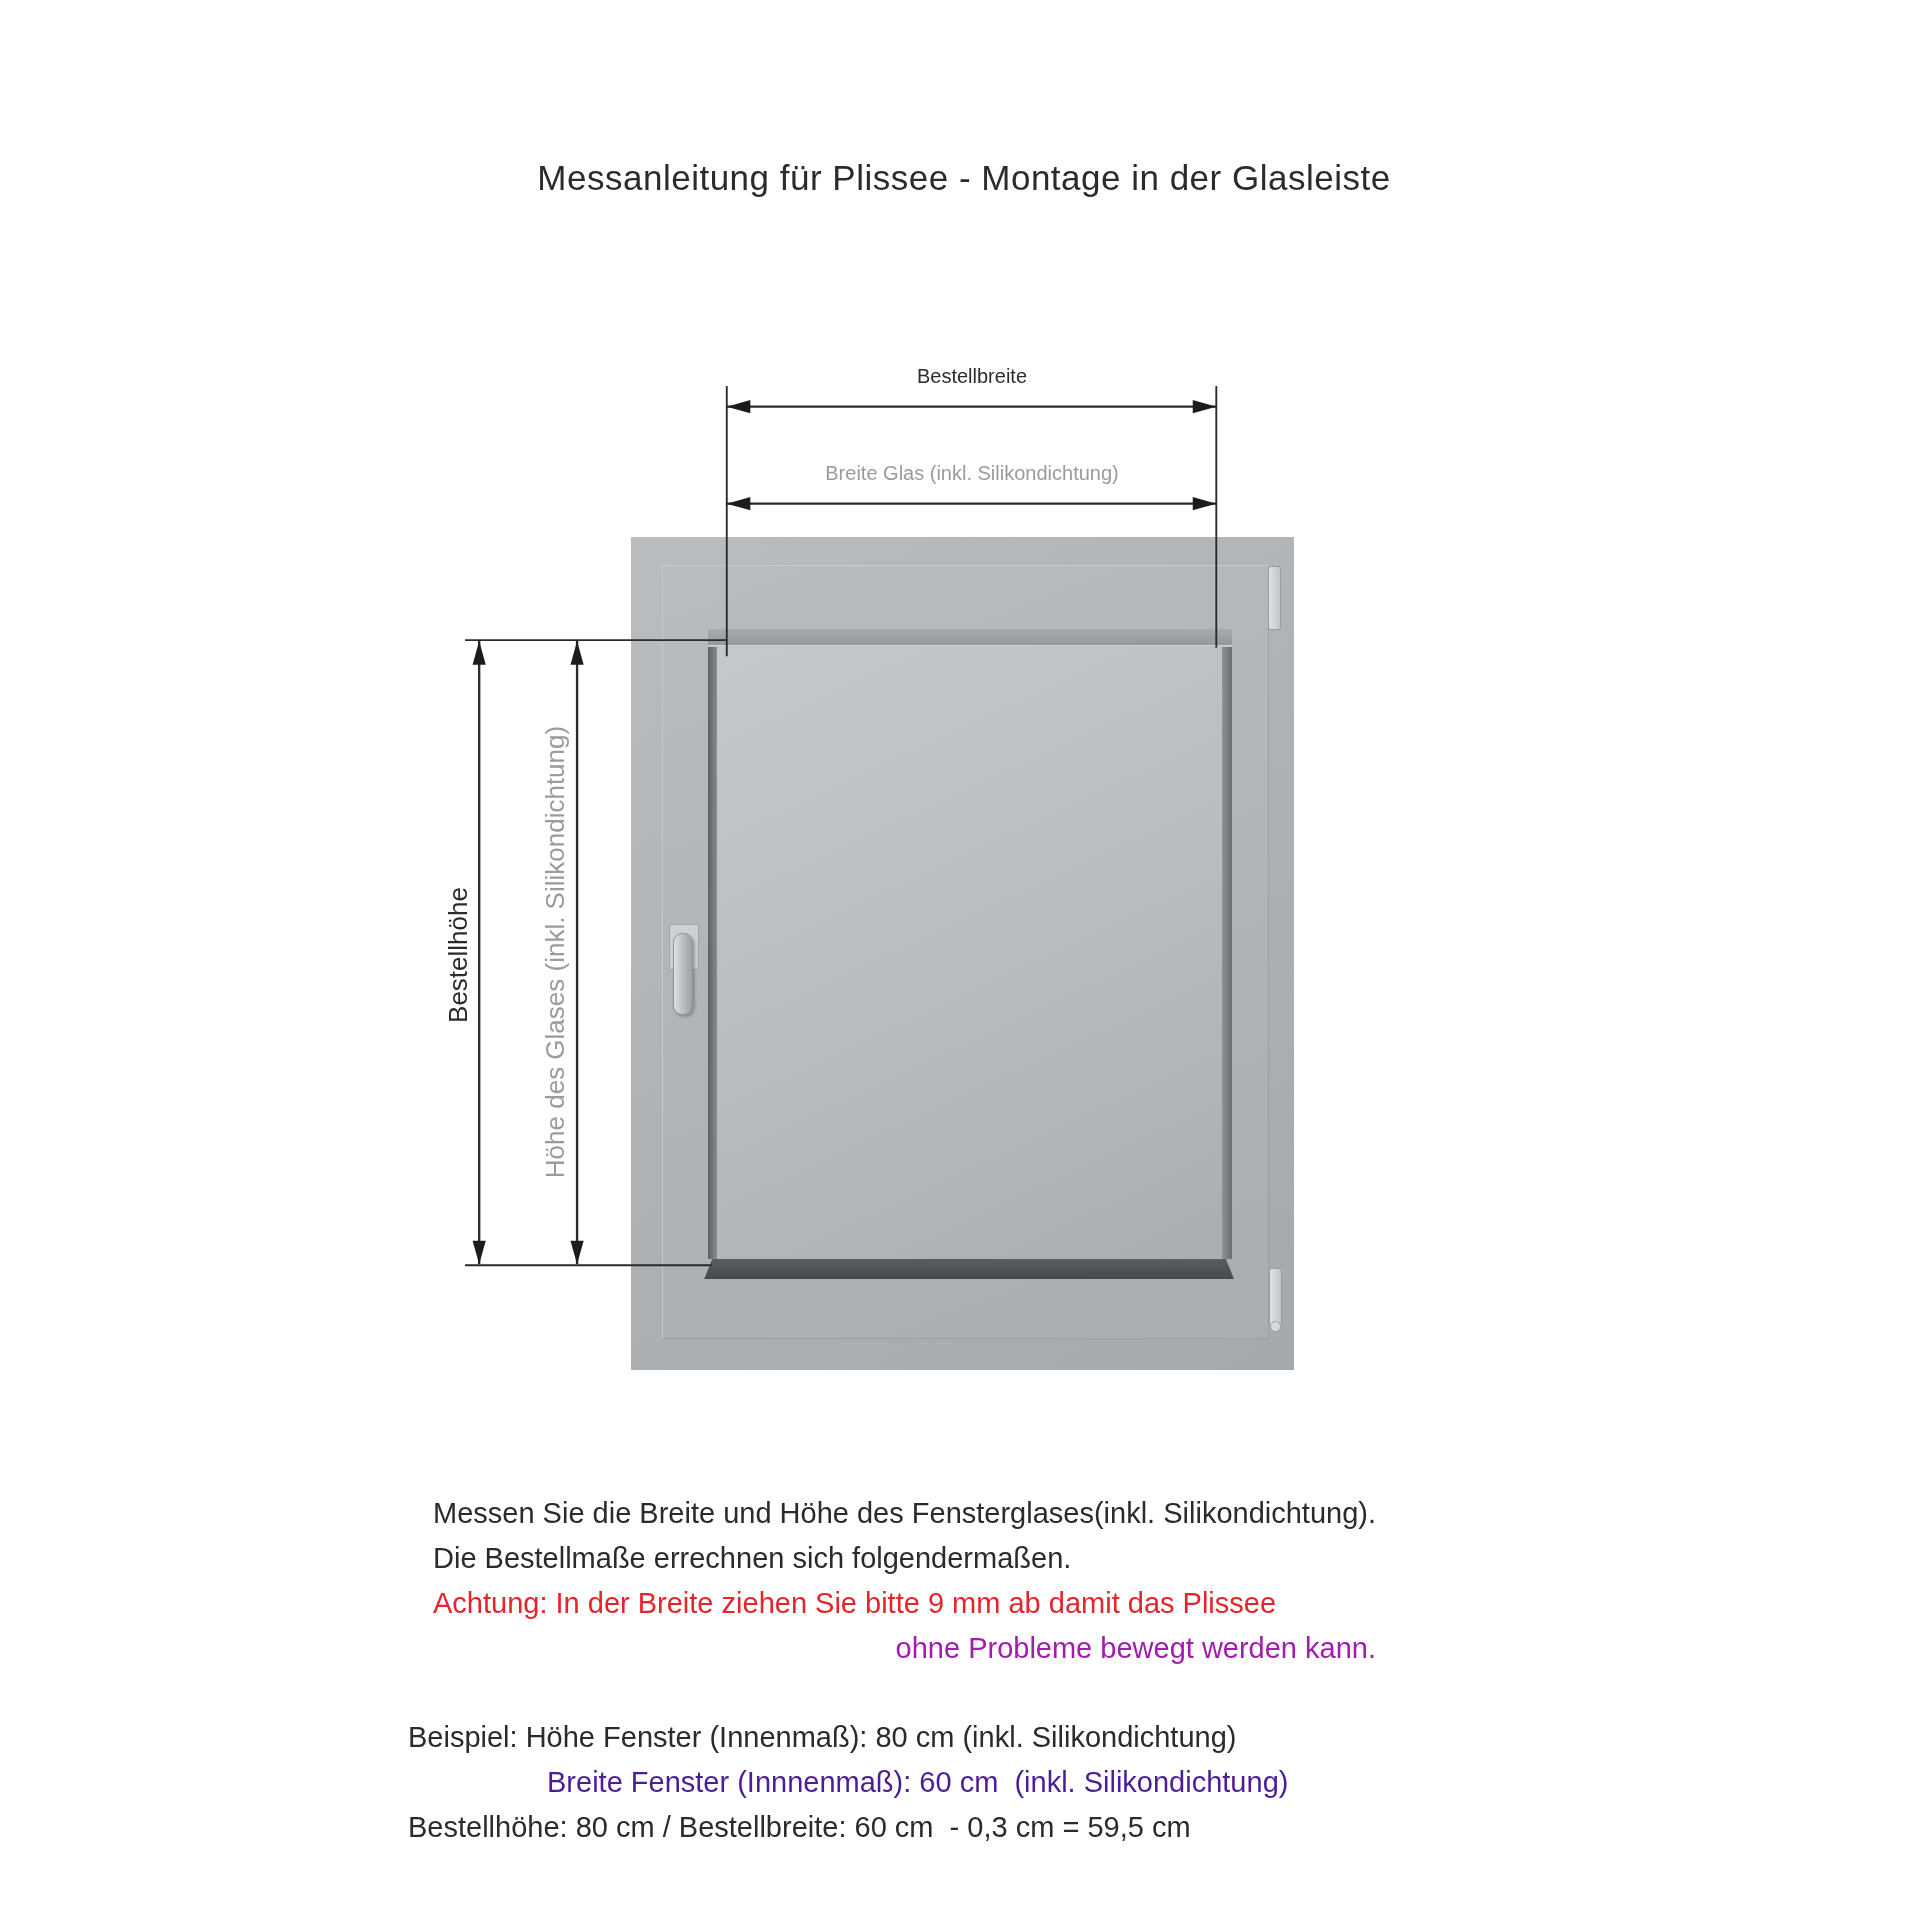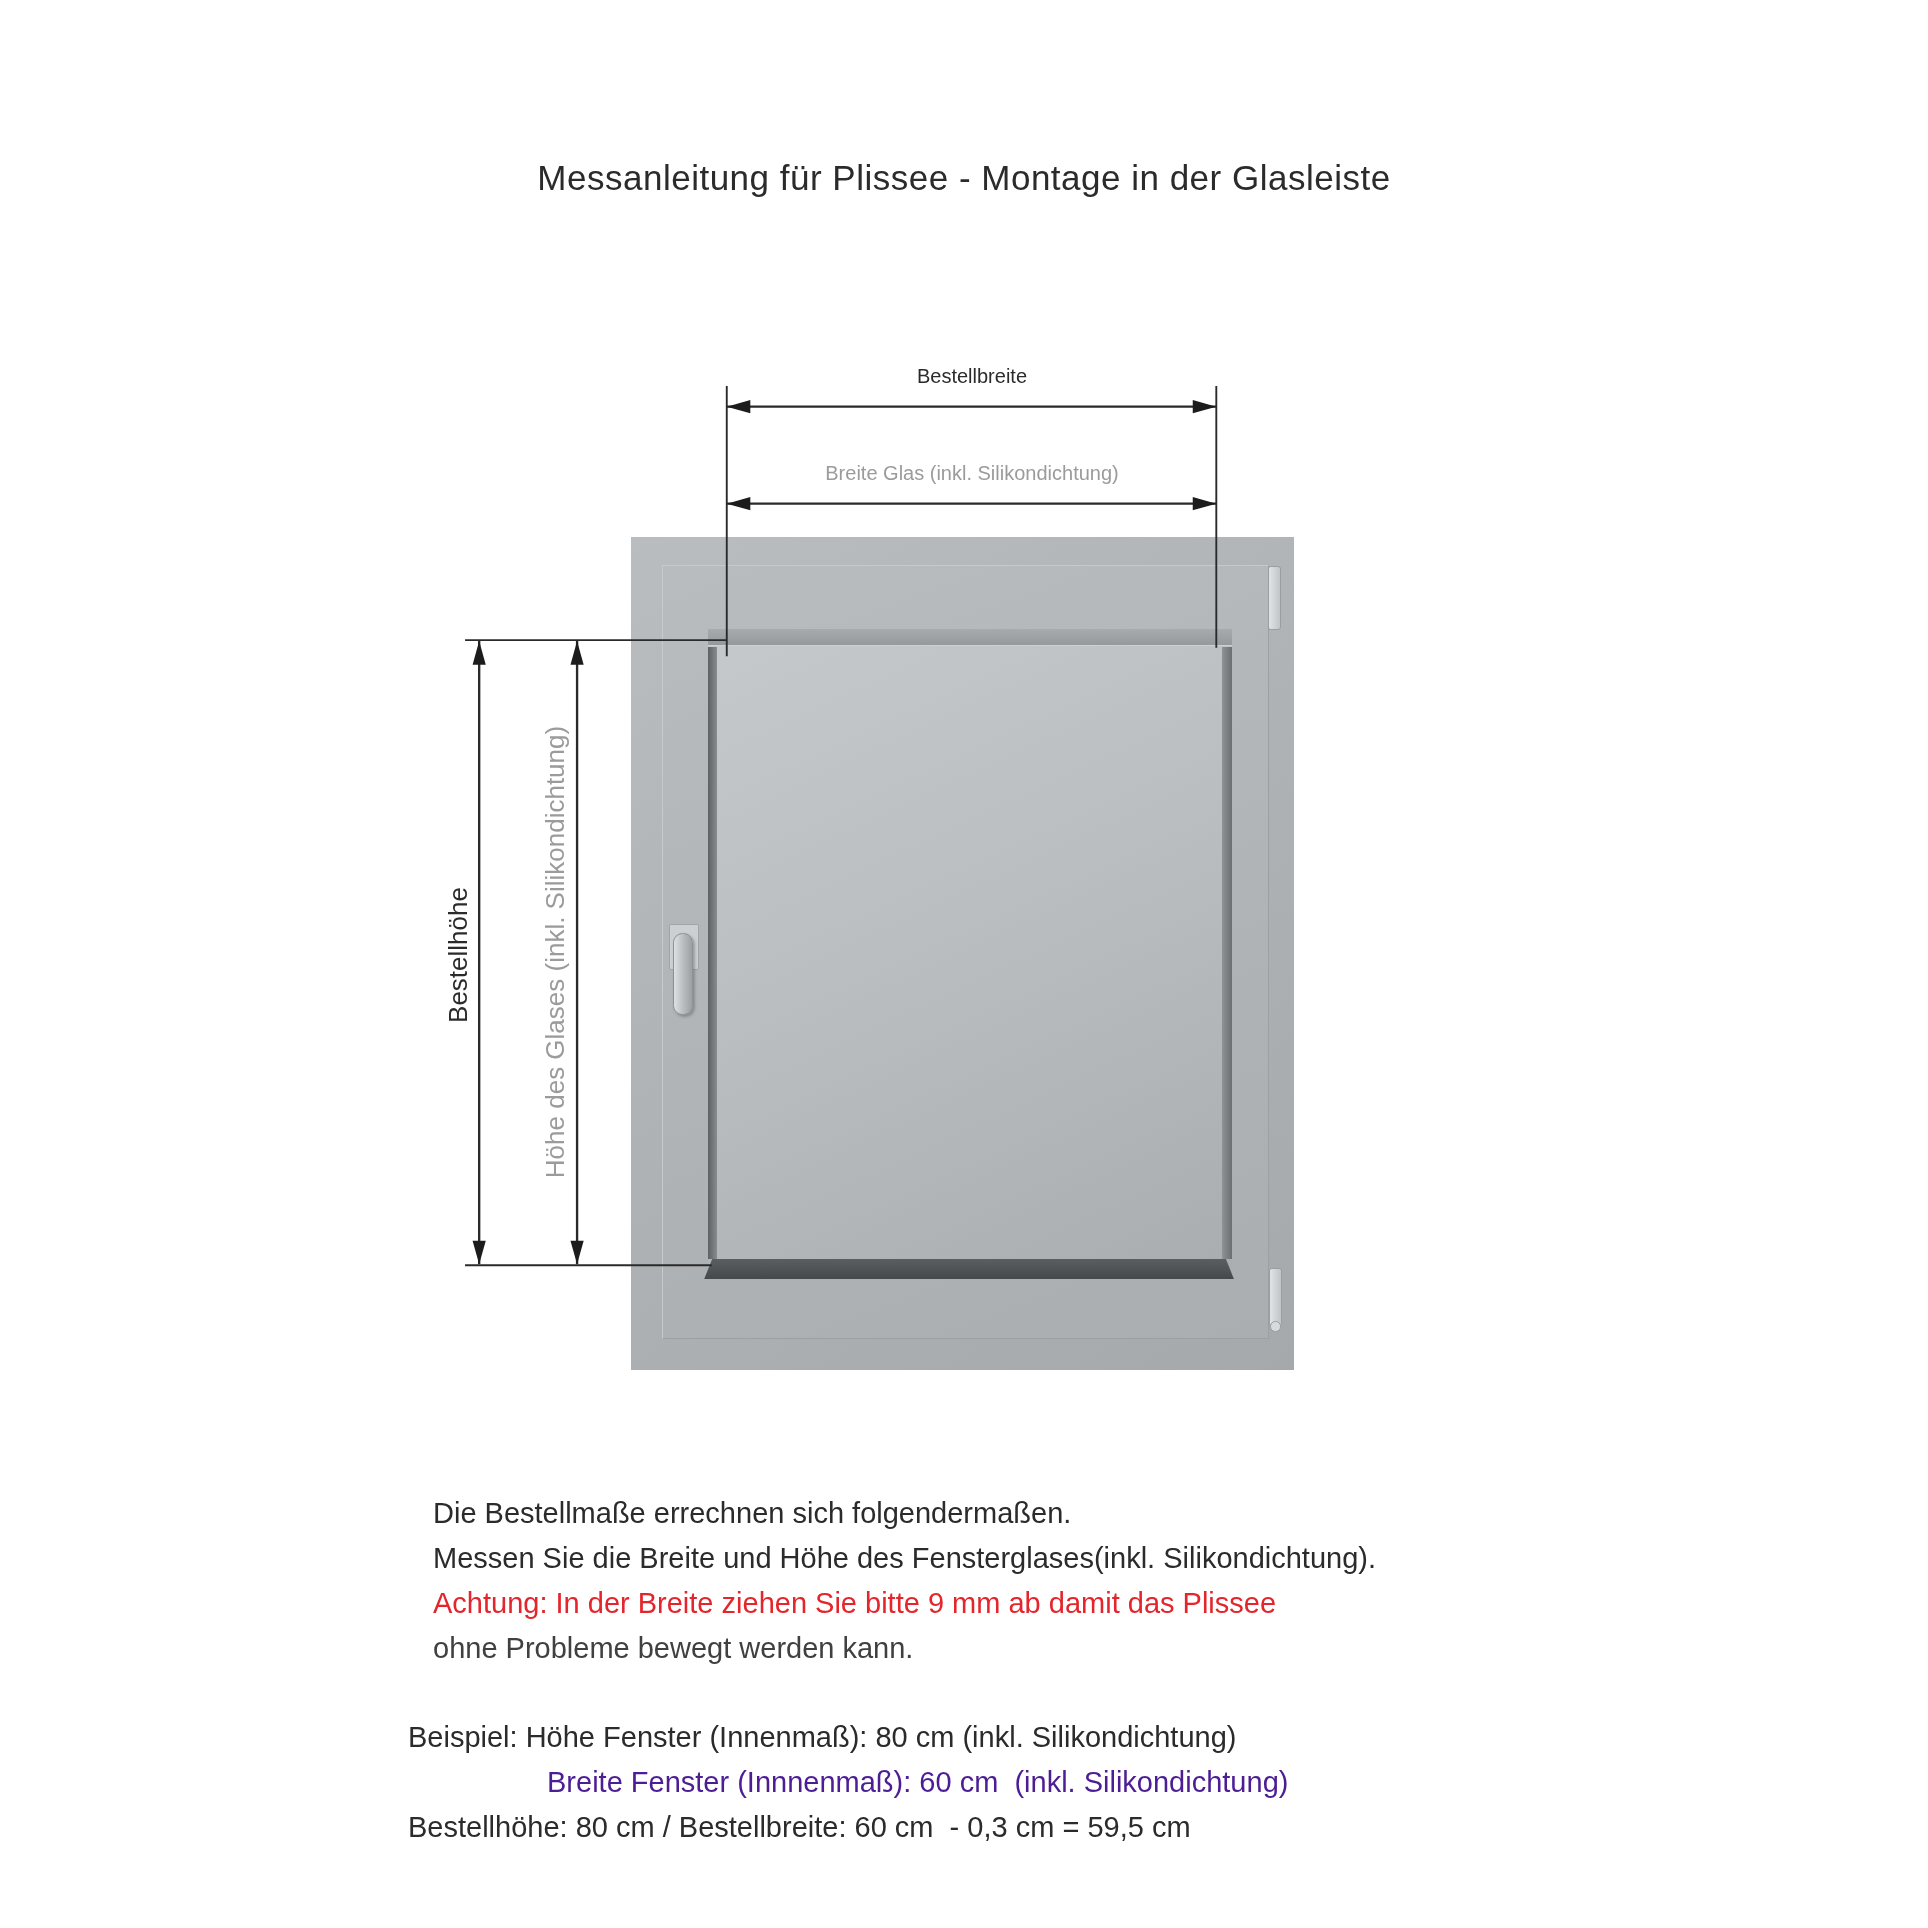--- a/index.html
+++ b/index.html
@@ -189,24 +189,24 @@
 
   <div class="dim-label center-h" style="left: 727px; width: 490px; top: 365px; color: rgb(43, 43, 43);">Bestellbreite</div>
 
   <div class="dim-label center-h" style="left: 727px; width: 490px; top: 462px; color: rgb(155, 155, 155);">Breite Glas (inkl. Silikondichtung)</div>
 
   <div class="dim-label rot" style="left: 458px; top: 955px; color: rgb(43, 43, 43);">Bestellhöhe</div>
 
   <div class="dim-label rot" style="left: 555px; top: 952px; color: rgb(155, 155, 155);">Höhe des Glases (inkl. Silikondichtung)</div>
 
   <div class="textblock" style="left:433px; top:1491px;">
+    <div class="text-line" style="color: rgb(43, 43, 43);">Messen Sie die Breite und Höhe des Fensterglases(inkl. Silikondichtung).</div>
     <div class="text-line" style="color: rgb(43, 43, 43);">Die Bestellmaße errechnen sich folgendermaßen.</div>
-    <div class="text-line" style="color: rgb(43, 43, 43);">Messen Sie die Breite und Höhe des Fensterglases(inkl. Silikondichtung).</div>
     <div class="text-line" style="color: rgb(228, 37, 43);">Achtung: In der Breite ziehen Sie bitte 9 mm ab damit das Plissee</div>
-    <div class="text-line" style="color: #404040;">ohne Probleme bewegt werden kann.</div>
+    <div class="text-line" style="color: #a21caf; text-align: right;">ohne Probleme bewegt werden kann.</div>
   </div>
 
   <div class="textblock" style="left:408px; top:1715px;">
     <div class="text-line" style="color: rgb(43, 43, 43);">Beispiel: Höhe Fenster (Innenmaß): 80 cm (inkl. Silikondichtung)</div>
     <div class="text-line indented" style="color: #4c1d95;">Breite Fenster (Innnenmaß): 60 cm  (inkl. Silikondichtung)</div>
     <div class="text-line" style="color: rgb(43, 43, 43);">Bestellhöhe: 80 cm / Bestellbreite: 60 cm  - 0,3 cm = 59,5 cm</div>
   </div>
 
 </div>
 

